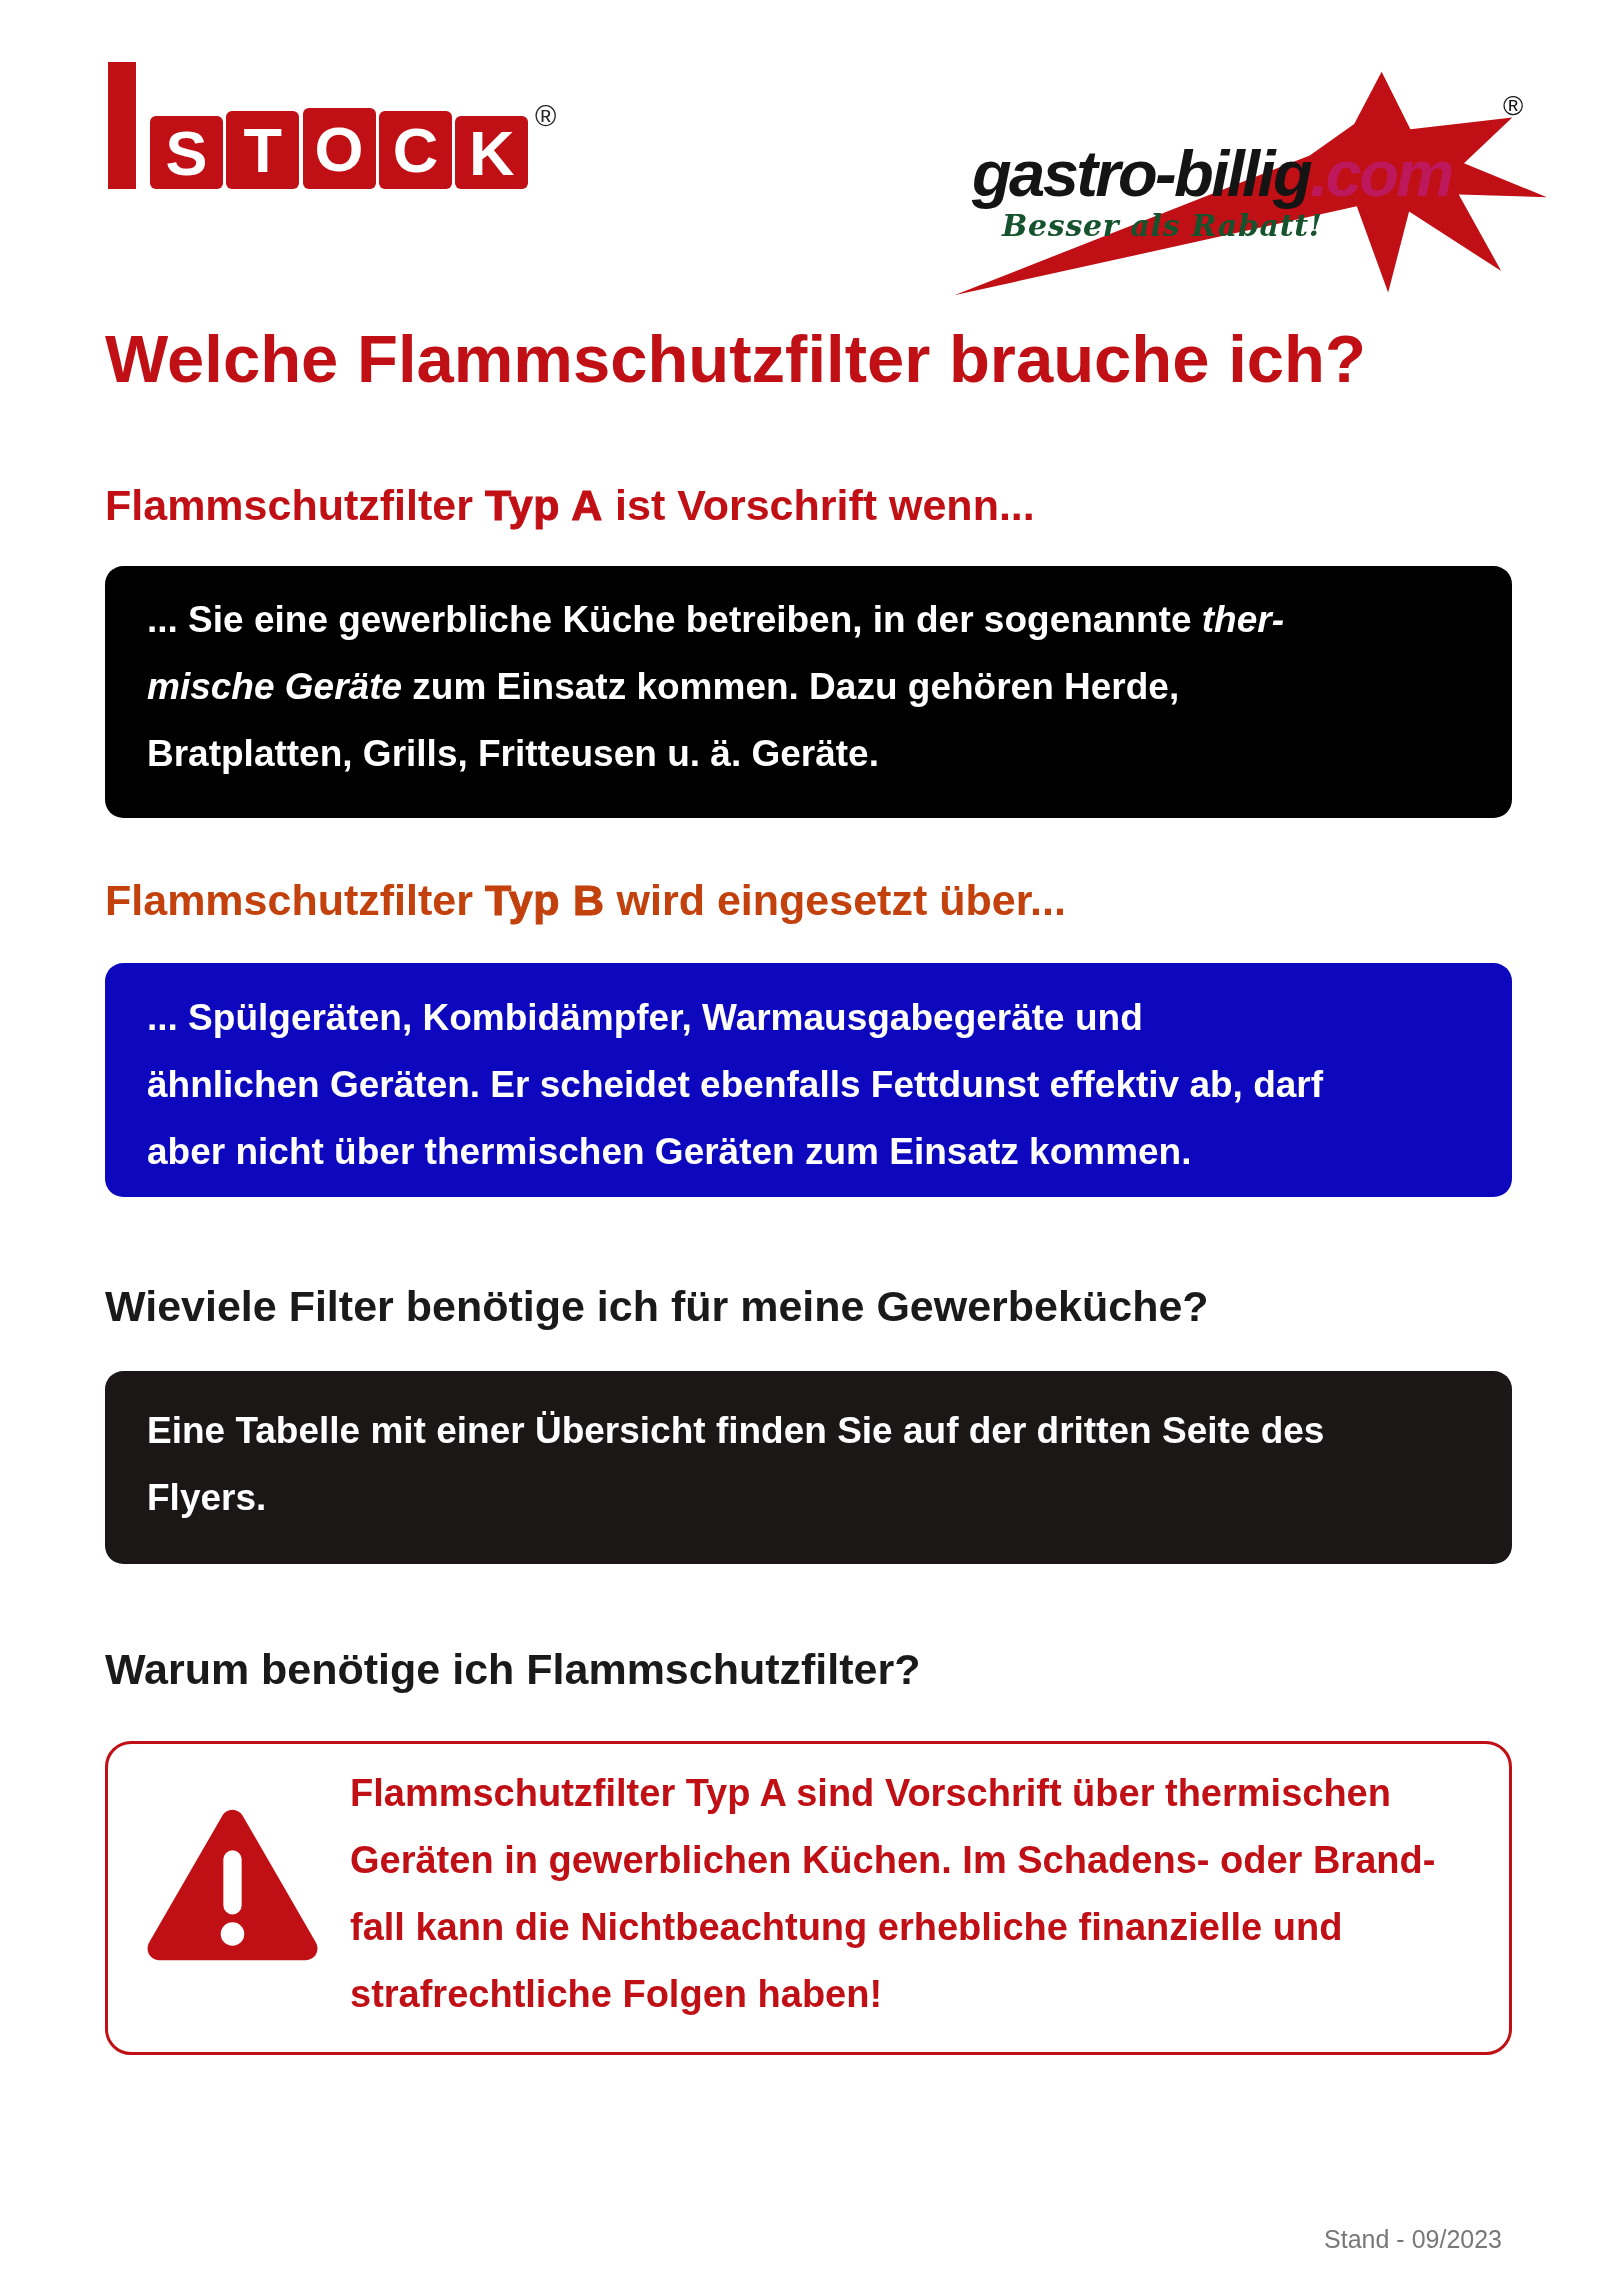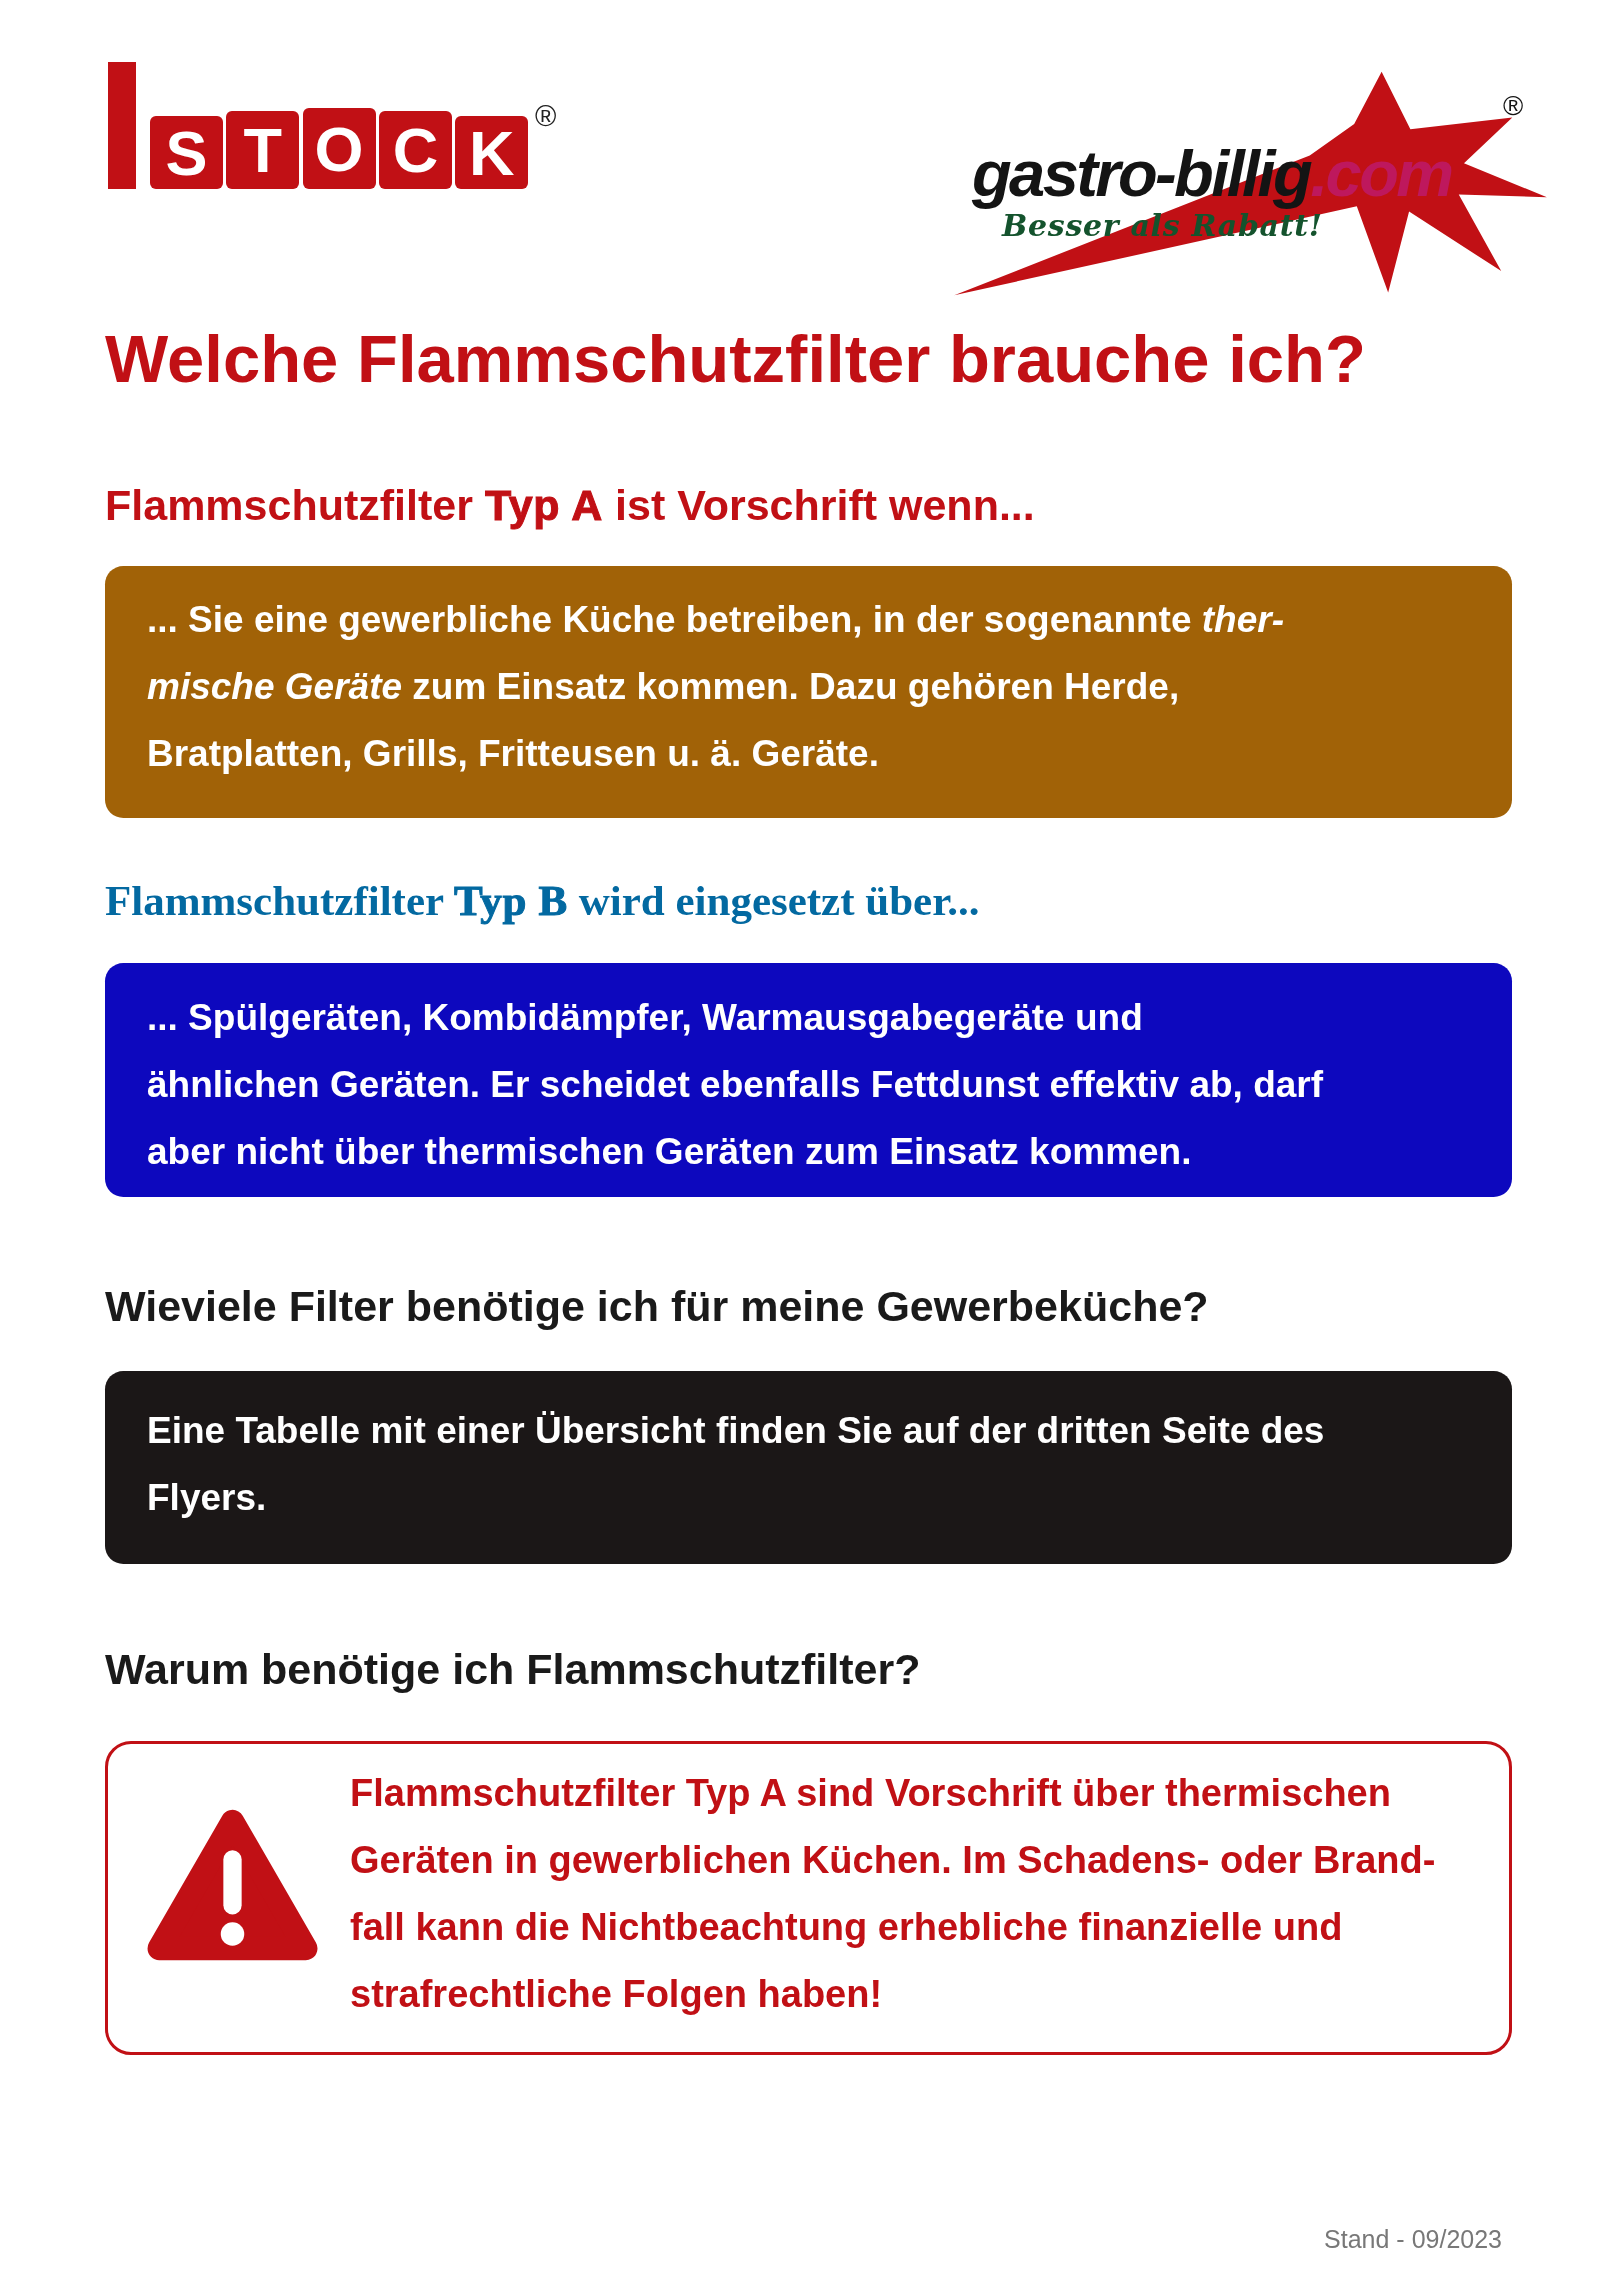--- a/index.html
+++ b/index.html
@@ -25,31 +25,31 @@
   .gastro-tagline{position:absolute;left:60px;top:182px;z-index:2;font-family:"DejaVu Serif",serif;
                   font-style:italic;font-weight:600;font-size:30px;color:#14532d;letter-spacing:0.7px;}
   .gastro-reg{position:absolute;left:561px;top:64px;z-index:2;font-size:27.5px;color:#141414;}
 
   
   .h1{position:absolute;left:105px;top:325px;font-size:67px;font-weight:700;color:#C11015;
       line-height:1;white-space:nowrap;}
   .h2{position:absolute;left:105px;font-size:43px;font-weight:700;line-height:1;white-space:nowrap;}
   .h2 b{-webkit-text-stroke:1px currentColor;letter-spacing:0.7px;}
   .h2-a{top:484px;color:#C11015;}
-  .h2-b{top:879px;color:#0369a1;font-family:Liberation Serif, serif;}
+  .h2-b{top:879px;color:#c2410c;}
   .h2-dark{color:#1A1A1A;}
   .h2-c{top:1285px;}
   .h2-d{top:1648px;}
 
   
   .box{position:absolute;left:105px;width:1407px;border-radius:18.3px;color:#ffffff;
        font-size:37px;font-weight:700;line-height:67px;box-sizing:border-box;}
   .box .ln{white-space:nowrap;}
   .box i{font-style:italic;}
-  .box-red{top:566px;height:252px;background:#a16207;padding:19.6px 42px 0 42px;}
+  .box-red{top:566px;height:252px;background:#000000;padding:19.6px 42px 0 42px;}
   .box-blue{top:963px;height:234px;background:#0D08BE;padding:21px 42px 0 42px;}
   .box-black{top:1371px;height:193px;background:#1B1717;padding:26px 42px 12px 42px;}
 
   
   .warning-box{position:absolute;left:105px;top:1741px;width:1407px;height:314px;box-sizing:border-box;
                background:#ffffff;border:3.3px solid #C11015;border-radius:26px;}
   .warning-triangle{position:absolute;left:33px;top:59px;width:183px;height:164px;}
   .warning-text{position:absolute;left:242px;top:16.4px;color:#C11015;font-size:38px;font-weight:700;
                 line-height:67px;}
   .warning-text .ln{white-space:nowrap;}

